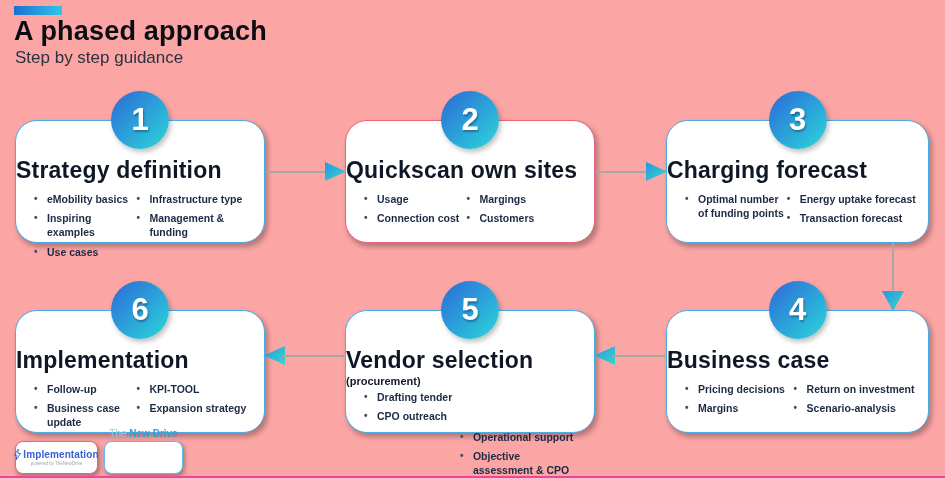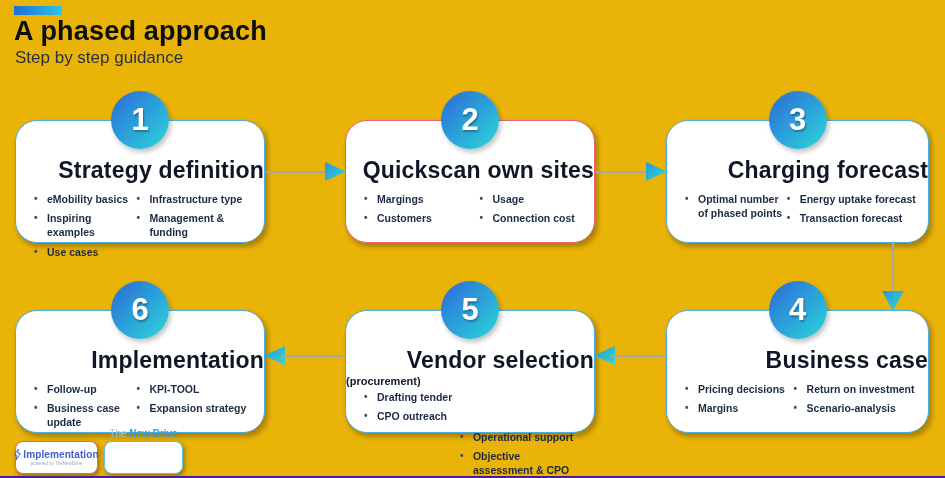--- a/index.html
+++ b/index.html
@@ -1,20 +1,20 @@
 <!DOCTYPE html>
 <html><head>
 <meta charset="utf-8">
 <style>
   * { margin:0; padding:0; box-sizing:border-box; }
   html,body { background:#fff; }
   body { font-family:"Liberation Sans", sans-serif; }
   .stage {
-    position:relative; width:945px; height:478px; background:#eab308;
-    overflow:hidden; border-bottom:2px solid #4c1d95;
+    position:relative; width:945px; height:478px; background:#fca5a5;
+    overflow:hidden; border-bottom:2px solid #ec4899;
   }
 
   
   .accent-bar {
     position:absolute; left:14px; top:6px; width:48px; height:9px;
     background:linear-gradient(90deg,#1a6fd4,#2fc6e6);
   }
   .page-title {
     position:absolute; left:14px; top:16px;
     font-size:27px; font-weight:700; color:#0a0d12; letter-spacing:.2px;
@@ -36,21 +36,21 @@
     width:58px; height:58px; border-radius:50%;
     background:linear-gradient(135deg,#2b74d8 10%,#2bd2da 95%);
     display:flex; align-items:center; justify-content:center;
     box-shadow:2px 3px 5px rgba(0,0,0,.25);
   }
   .box .circle .num {
     color:#fff; font-size:31px; font-weight:700;
     text-shadow:1px 1.5px 2px rgba(0,0,0,.3);
   }
   .box .box-title {
-    margin-top:36px; text-align:right;
+    margin-top:36px; text-align:left;
     font-size:23px; font-weight:700; color:#0f1726; letter-spacing:.2px;
   }
   .box .box-subtitle {
     text-align:left; font-size:11px; font-weight:700; color:#101a2b;
     margin-top:1px;
   }
   .bullets { display:flex; padding:8px 12px 0 18px; }
   .box5 .bullets { padding-top:3px; }
   .col { list-style:none; }
   .col.left  { width:47%; }
@@ -125,39 +125,39 @@
       </ul>
     </div>
   </div>
 
   <div class="box pink" id="box2">
     <div class="circle">
       <span class="num">2</span>
     </div>
     <div class="box-title">Quickscan own sites</div>
     <div class="bullets">
+      <ul class="col left">
+        <li>Usage</li>
+        <li>Connection cost</li>
+      </ul>
       <ul class="col right">
         <li>Margings</li>
         <li>Customers</li>
       </ul>
-      <ul class="col left">
-        <li>Usage</li>
-        <li>Connection cost</li>
-      </ul>
     </div>
   </div>
 
   <div class="box" id="box3">
     <div class="circle">
       <span class="num">3</span>
     </div>
     <div class="box-title">Charging forecast</div>
     <div class="bullets">
       <ul class="col left">
-        <li>Optimal number of phased points</li>
+        <li>Optimal number of funding points</li>
       </ul>
       <ul class="col right">
         <li>Energy uptake forecast</li>
         <li>Transaction forecast</li>
       </ul>
     </div>
   </div>
 
   <div class="box" id="box4">
     <div class="circle">

